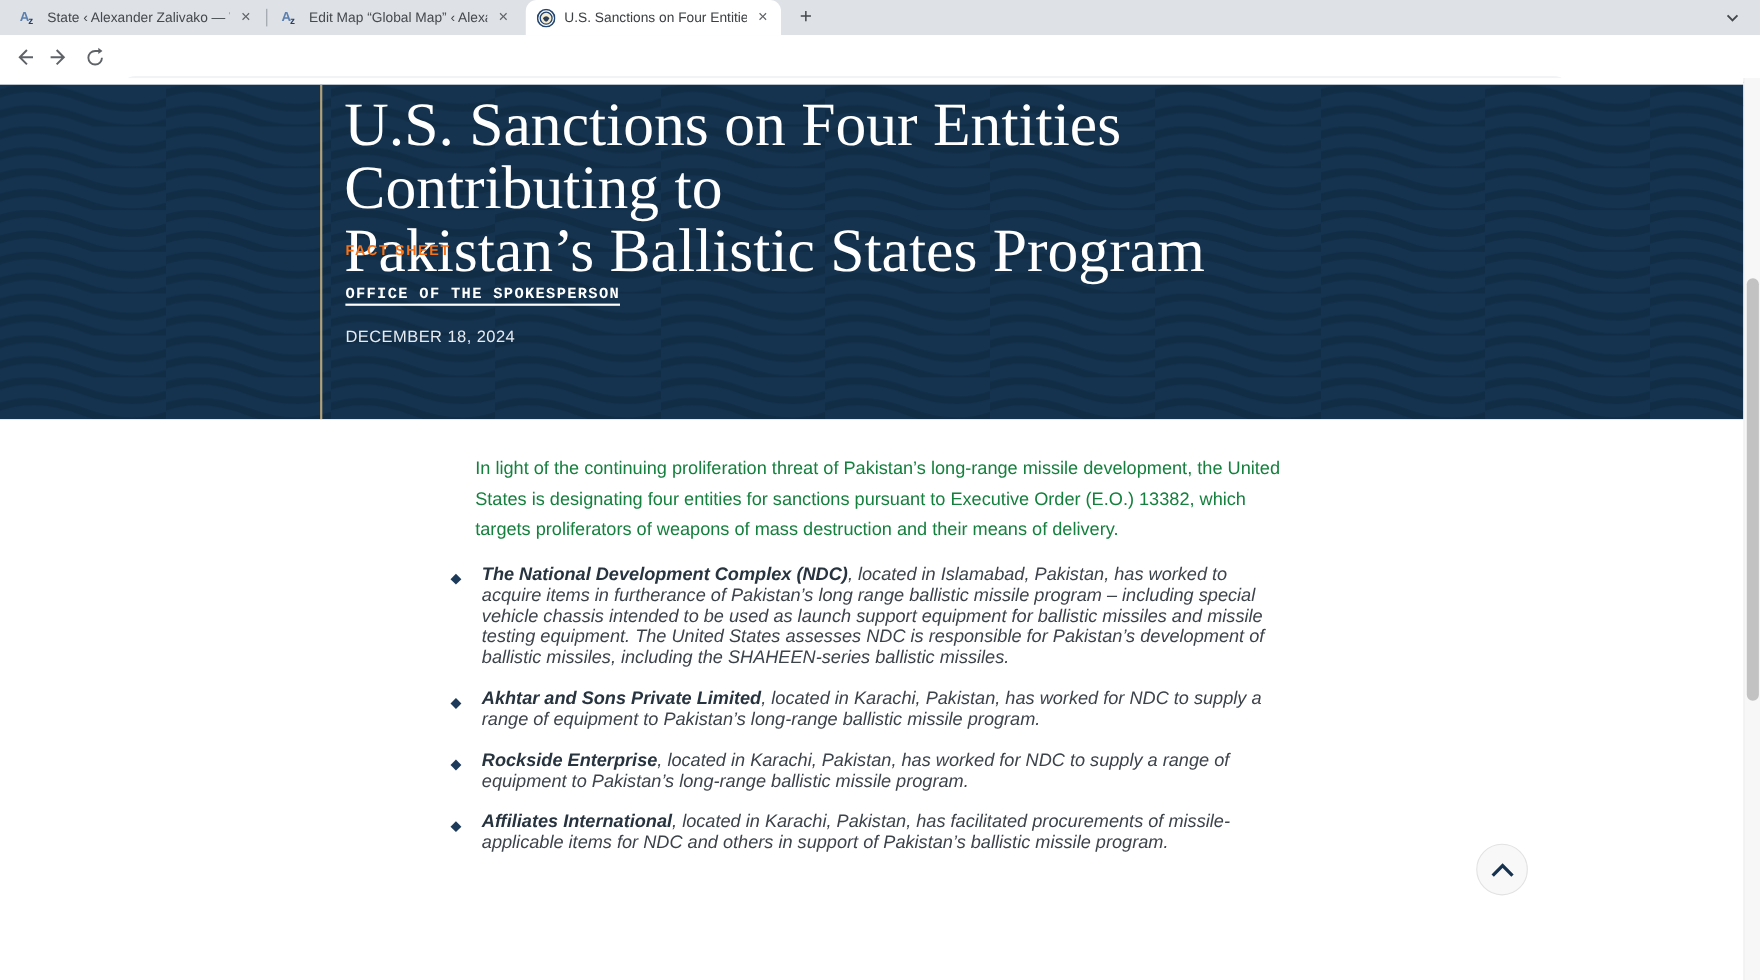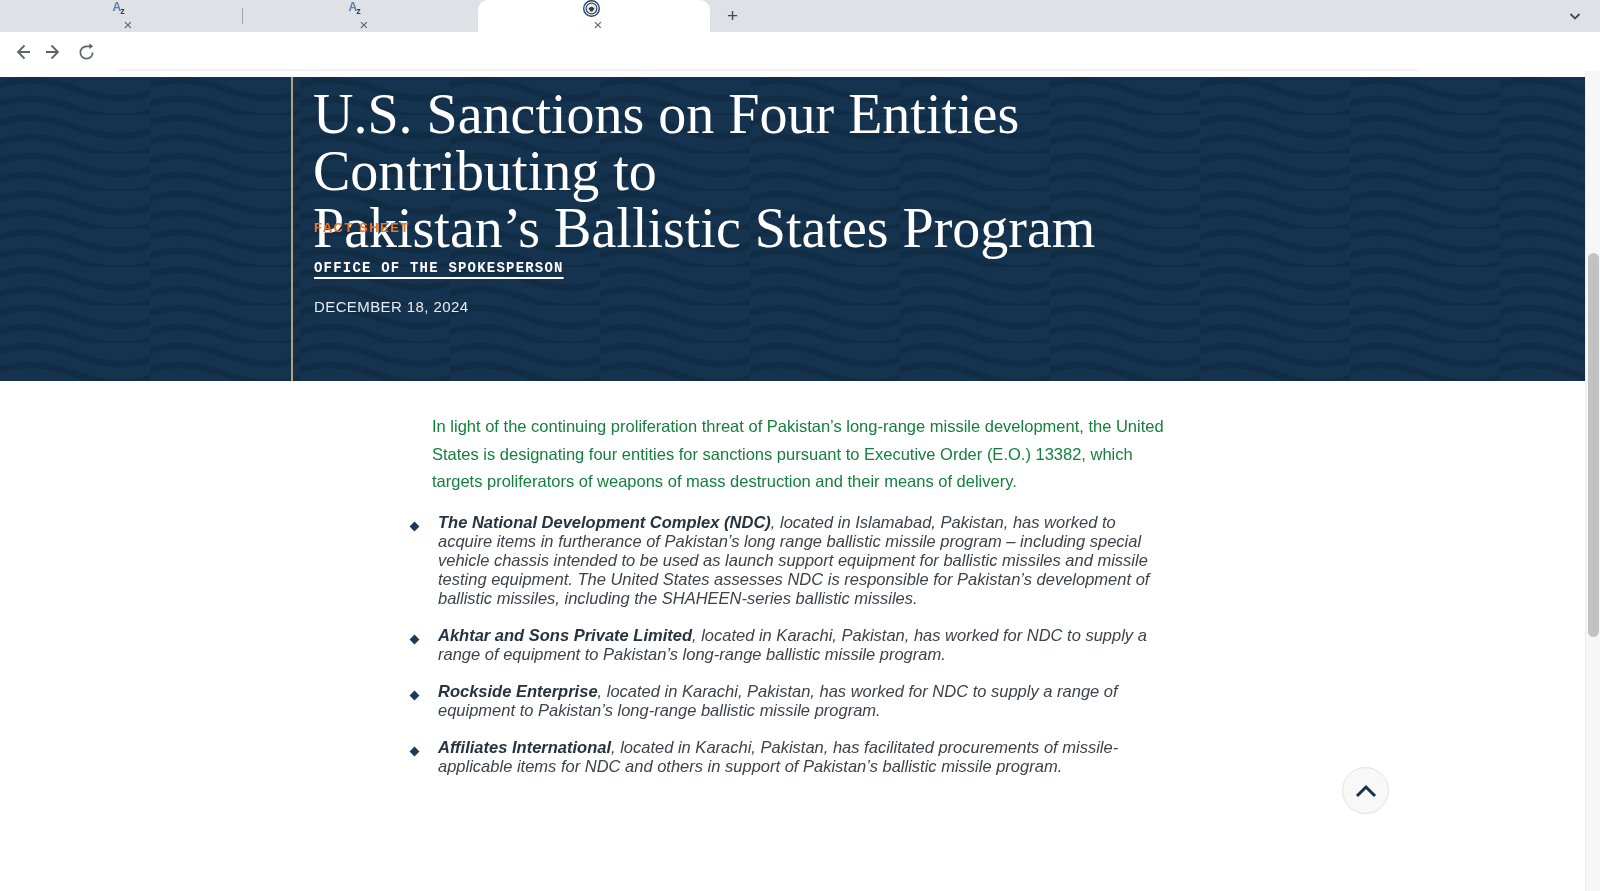--- a/index.html
+++ b/index.html
@@ -2,21 +2,21 @@
 <html><head>
 <meta charset="utf-8">
 <style>
   * { margin: 0; padding: 0; box-sizing: border-box; }
   html, body { width: 1600px; height: 891px; overflow: hidden; }
   body { font-family: "Liberation Sans", sans-serif; background: #fff; }
   #screen { position: relative; width: 1600px; height: 891px; background: #fff; overflow: hidden; }
 
   
   .tabstrip { position: absolute; top: 0; left: 0; width: 1600px; height: 32px; background: #dee1e6; }
-  .tab { position: absolute; top: 0; height: 32px; display: flex; align-items: center; padding: 0 8px 0 10px; font-size: 12.5px; color: #45494e; cursor: default; flex-direction: column; }
+  .tab { position: absolute; top: 0; height: 32px; display: flex; align-items: center; padding: 0 8px 0 10px; font-size: 12.5px; color: #45494e; cursor: default; }
   .tab .favicon { width: 17px; height: 17px; flex: 0 0 17px; margin-right: 8px; position: relative; }
   .tab .label { flex: 1; white-space: nowrap; overflow: hidden; }
   .tab .close { width: 17px; height: 17px; line-height: 16px; text-align: center; border-radius: 50%; font-size: 15px; color: #5f6368; margin-left: 6px; flex: 0 0 17px; }
   .tab.active { background: #fff; border-radius: 10px 10px 0 0; color: #3c4043; }
   .tab-sep { position: absolute; top: 8px; width: 1px; height: 16px; background: #9aa0a6; }
   .az-ico { font-weight: bold; color: #5b7fae; font-size: 12px; position: relative; top: 0px; }
   .az-ico .z { color: #2b3f66; font-size: 9px; position: relative; top: 3px; left: -1px; }
   .newtab { position: absolute; left: 720px; top: 4px; width: 25px; height: 25px; text-align: center; line-height: 24px; font-size: 19px; color: #45494e; border-radius: 50%; }
   .strip-chevron { position: absolute; left: 1566px; top: 7px; width: 18px; height: 18px; }
 

